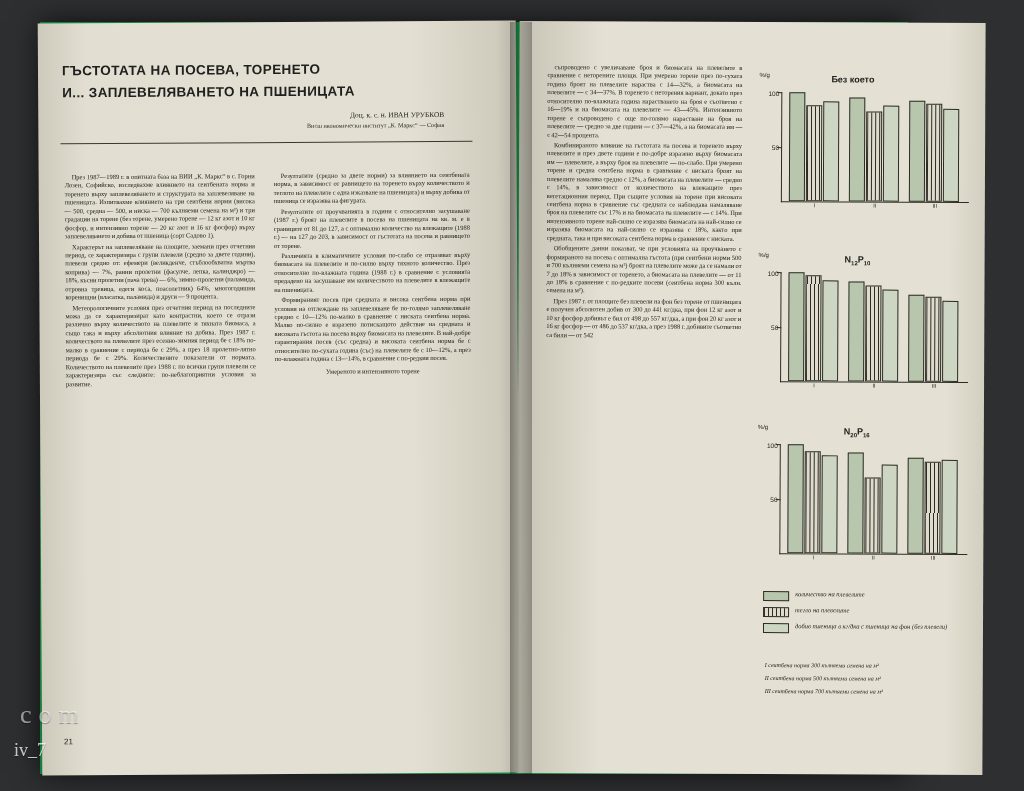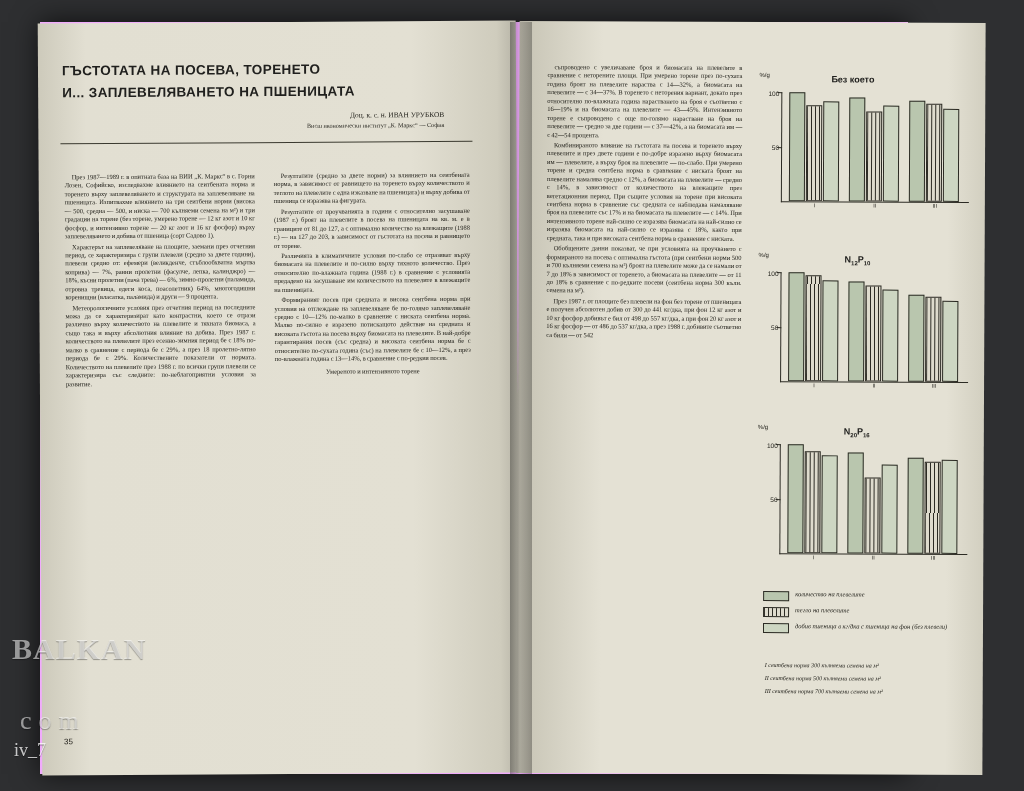--- a/index.html
+++ b/index.html
@@ -8,21 +8,21 @@
     background:#2e2f31;
     font-family:"Liberation Serif", serif;
     overflow:hidden;
     position:relative;
   }
   
   #book{
     position:absolute;
     left:40px; top:22px;
     width:868px; height:752px;
-    background:#f0abfc;
+    background:#15803d;
     box-shadow:0 0 26px rgba(0,0,0,.7);
   }
   .page{
     position:absolute;
     top:0;height:100%;
     background:#dedbcd;
     overflow:hidden;
   }
   #page-left{
     left:0;width:478px;
@@ -131,21 +131,21 @@
   
   #wm{
     position:absolute;left:8px;top:628px;width:270px;height:150px;
     pointer-events:none;
     font-family:"Liberation Serif", serif;
     color:rgba(255,255,255,.55);
     text-shadow:0 1px 1px rgba(0,0,0,.35);
   }
   #wm .w1{position:absolute;left:4px;top:4px;font-size:30px;font-weight:bold;letter-spacing:1px;}
   #wm .w2{position:absolute;left:10px;top:30px;font-size:46px;font-style:italic;letter-spacing:-1px;}
-  #wm .w3{position:absolute;left:12px;top:78px;font-size:26px;letter-spacing:7px;}
+  #wm .w3{position:absolute;left:12px;top:72px;font-size:26px;letter-spacing:7px;}
   #wm .w4{position:absolute;left:6px;top:112px;font-size:18px;color:rgba(255,255,255,.75);}
 </style>
 </head>
 <body>
 
 <div id="book">
 
   <div class="page" id="page-left">
 
     <div class="title" style="left:24px;top:38px;width:300px;font-size:13.5px;">ГЪСТОТАТА НА ПОСЕВА, ТОРЕНЕТО</div>
@@ -163,21 +163,21 @@
     </div>
 
     <div class="col" style="left:235px;top:150px;width:196px;height:560px;">
       <p>Резултатите (средно за двете норми) за влиянието на сеитбената норма, в зависимост от равнището на торенето върху количеството и теглото на плевелите с една изказване на пшеницата) и върху добива от пшеница се изразява на фигурата.</p>
       <p>Резултатите от проучванията в години с относително засушаване (1987 г.) броят на плевелите в посева на пшеницата на кв. м. е в границите от 81 до 127, а с оптимално количество на влежащите (1988 г.) — на 127 до 203, в зависимост от гъстотата на посева и равнището от торене.</p>
       <p>Различията в климатичните условия по-слабо се отразяват върху биомасата на плевелите и по-силно върху тяхното количество. През относително по-влажната година (1988 г.) в сравнение с условията предадено на засушаване им количеството на плевелите в влежащите на пшеницата.</p>
       <p>Формираният посев при средната и висока сеитбена норма при условия на отглеждане на заплевеляване бе по-голямо заплевеляване средно с 10—12% по-малко в сравнение с ниската сеитбена норма. Малко по-силно е изразено потискащото действие на средната и високата гъстота на посева върху биомасата на плевелите. В най-добре гарантирания посев (със средна) и високата сеитбена норма бе с относително по-сухата година (със) на плевелите бе с 10—12%, а през по-влажната година с 13—14%, в сравнение с по-редкия посев.</p>
       <p style="text-align:center;text-indent:0;margin-top:4px;">Умереното и интензивното торене</p>
     </div>
 
-    <div class="folio" style="left:22px;top:714px;">35</div>
+    <div class="folio" style="left:22px;top:714px;">21</div>
   </div>
 
   <div class="page" id="page-right">
 
     <div class="col" style="left:28px;top:42px;width:195px;height:680px;">
       <p>съпроводено с увеличаване броя и биомасата на плевелите в сравнение с неторените площи. При умерено торене през по-сухата година броят на плевелите нараства с 14—32%, а биомасата на плевелите — с 34—37%. В торенето с неторения вариант, докато през относително по-влажната година нарастването на броя е съответно с 16—19% и на биомасата на плевелите — 43—45%. Интензивното торене е съпроводено с още по-голямо нарастване на броя на плевелите — средно за две години — с 37—42%, а на биомасата им — с 42—54 процента.</p>
       <p>Комбинираното влияние на гъстотата на посева и торенето върху плевелите и през двете години е по-добре изразено върху биомасата им — плевелите, а върху броя на плевелите — по-слабо. При умерено торене и средна сеитбена норма в сравнение с ниската броят на плевелите намалява средно с 12%, а биомасата на плевелите — средно с 14%, в зависимост от количеството на влежащите през вегетационния период. При същите условия на торене при високата сеитбена норма в сравнение със средната се наблюдава намаляване броя на плевелите със 17% и на биомасата на плевелите — с 14%. При интензивното торене най-силно се изразява биомасата на най-силно се изразява биомасата на най-силно се изразява с 18%, както при средната, така и при високата сеитбена норма в сравнение с ниската.</p>
       <p>Обобщените данни показват, че при условията на проучването с формираното на посева с оптимална гъстота (при сеитбени норми 500 и 700 кълняеми семена на м²) броят на плевелите може да се намали от 7 до 18% в зависимост от торенето, а биомасата на плевелите — от 11 до 18% в сравнение с по-редките посеви (сеитбена норма 300 кълн. семена на м²).</p>
       <p>През 1987 г. от площите без плевели на фон без торене от пшеницата е получен абсолютен добив от 300 до 441 кг/дка, при фон 12 кг азот и 10 кг фосфор добивът е бил от 498 до 557 кг/дка, а при фон 20 кг азот и 16 кг фосфор — от 486 до 537 кг/дка, а през 1988 г. добивите съответно са били — от 542</p>
     </div>
@@ -310,16 +310,15 @@
       <div class="nrow">I  сеитбена норма 300 кълняеми семена на м²</div>
       <div class="nrow">II  сеитбена норма 500 кълняеми семена на м²</div>
       <div class="nrow">III  сеитбена норма 700 кълняеми семена на м²</div>
     </div>
   </div>
 
   <div class="gutter"></div>
 </div>
 
 <div id="wm">
-  <div class="w1">BALKAN</div>
   <div class="w3">com</div>
   <div class="w4">iv_7</div>
 </div>
 
 </body></html>

